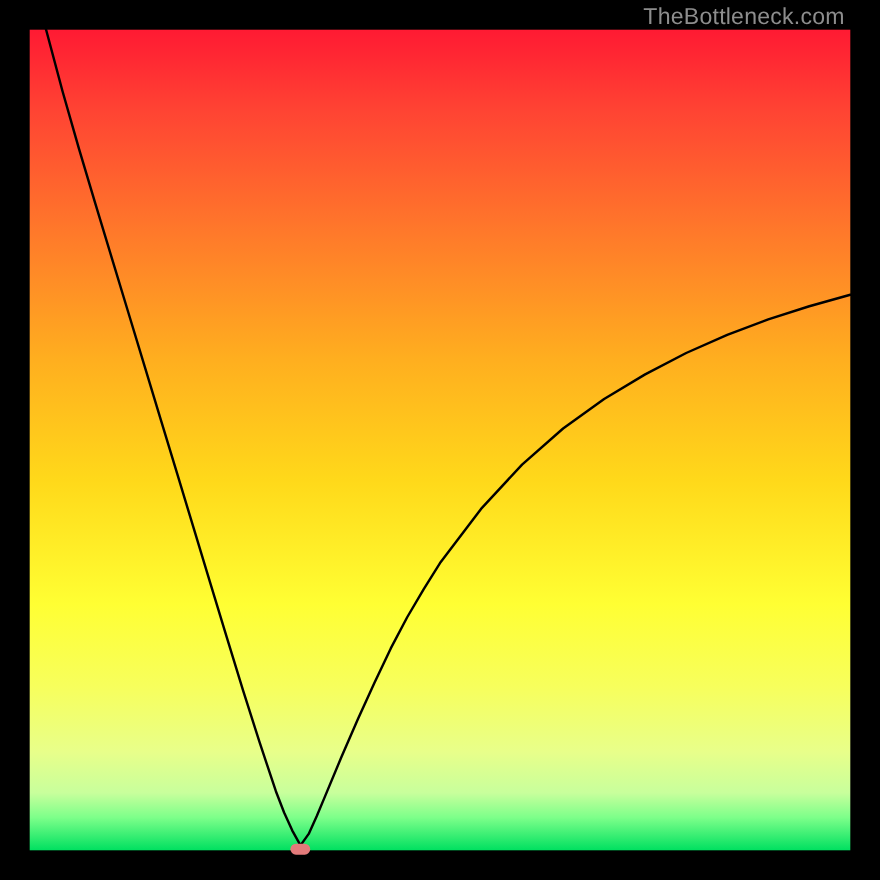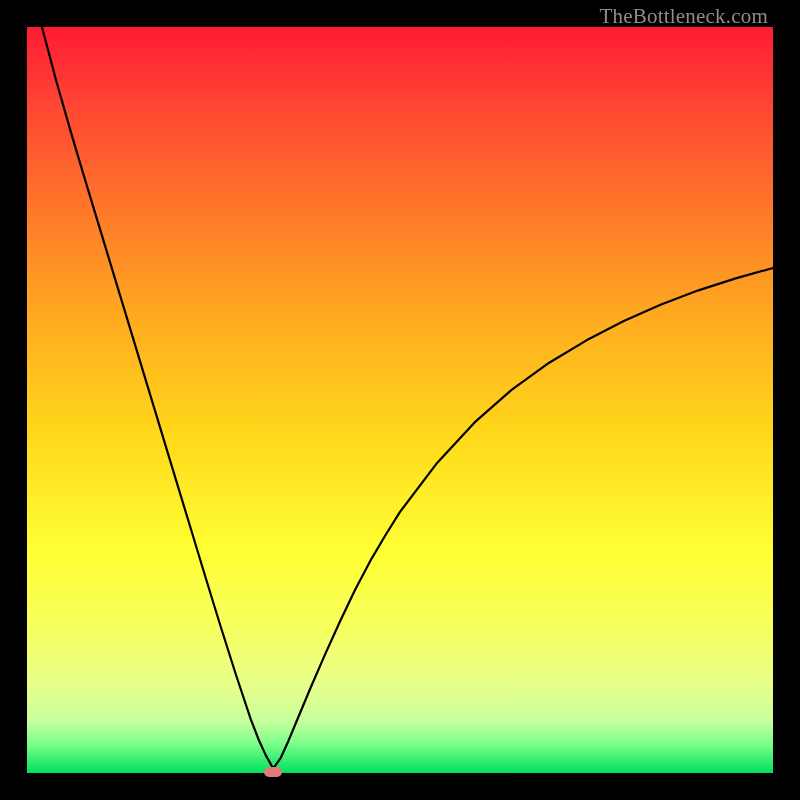--- a/index.html
+++ b/index.html
@@ -26,21 +26,21 @@
       #f7ff5c 80%,
       #e8ff8a 88%,
       #c8ff9c 93%,
       #7dff8a 96%,
       #00e060 100%);
   }
   .watermark {
     position: absolute;
     top: 4px;
     right: 32px;
-    font-family: Liberation Serif, serif;
+    font-family: Liberation Sans, sans-serif;
     font-size: 21px;
     color: #8d8d8d;
     letter-spacing: 0.2px;
   }
   svg.curve {
     position: absolute;
     left: 0;
     top: 0;
     width: 746px;
     height: 746px;

